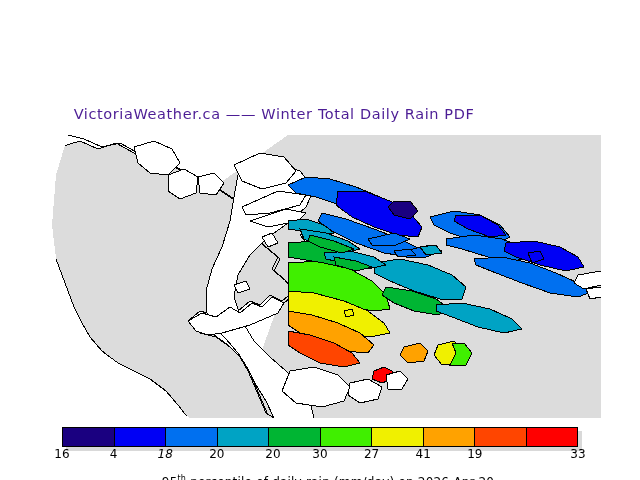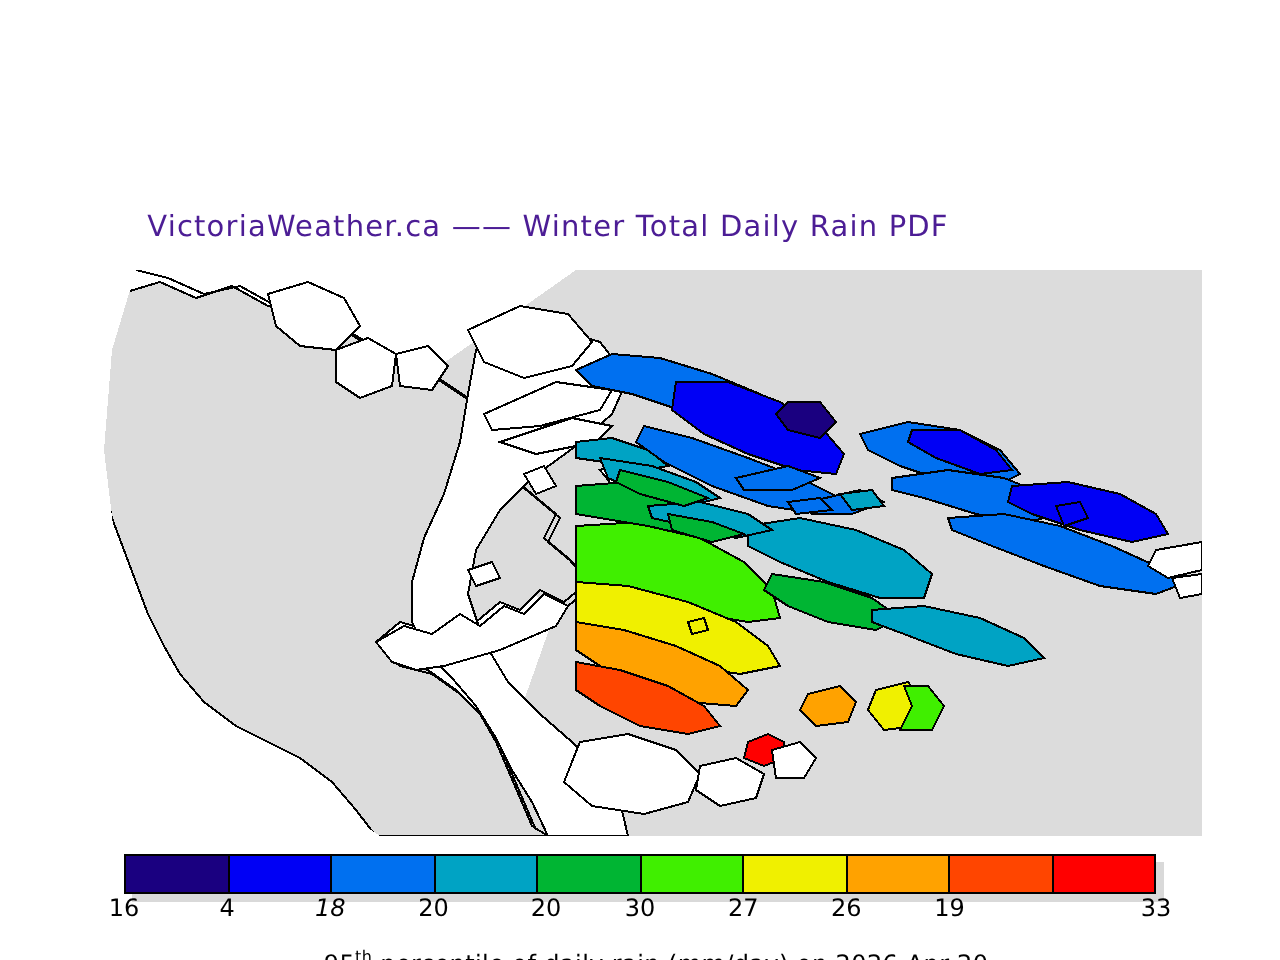--- a/index.html
+++ b/index.html
@@ -207,21 +207,21 @@
       </div>
   </div>
   <div id="cbar-ticks">
       <span class="tk" style="left: 62px;">16</span>
       <span class="tk" style="left: 113.6px;">4</span>
       <span class="tk" style="left: 165.2px; font-style: italic;">18</span>
       <span class="tk" style="left: 216.8px;">20</span>
       <span class="tk" style="left: 273px;">20</span>
       <span class="tk" style="left: 320px;">30</span>
       <span class="tk" style="left: 371.6px;">27</span>
-      <span class="tk" style="left: 423.2px;">26</span>
+      <span class="tk" style="left: 423.2px;">41</span>
       <span class="tk" style="left: 474.8px;">19</span>
       <span class="tk" style="left: 526.4px; margin-top: 40px;">25</span>
       <span class="tk" style="left: 578px;">33</span>
     </div>
   <div id="cbar-caption">
     <span>95</span><sup>th</sup><span> percentile of daily rain (mm/day) on 2026-Apr-20</span>
   </div>
 
 </div>
 

